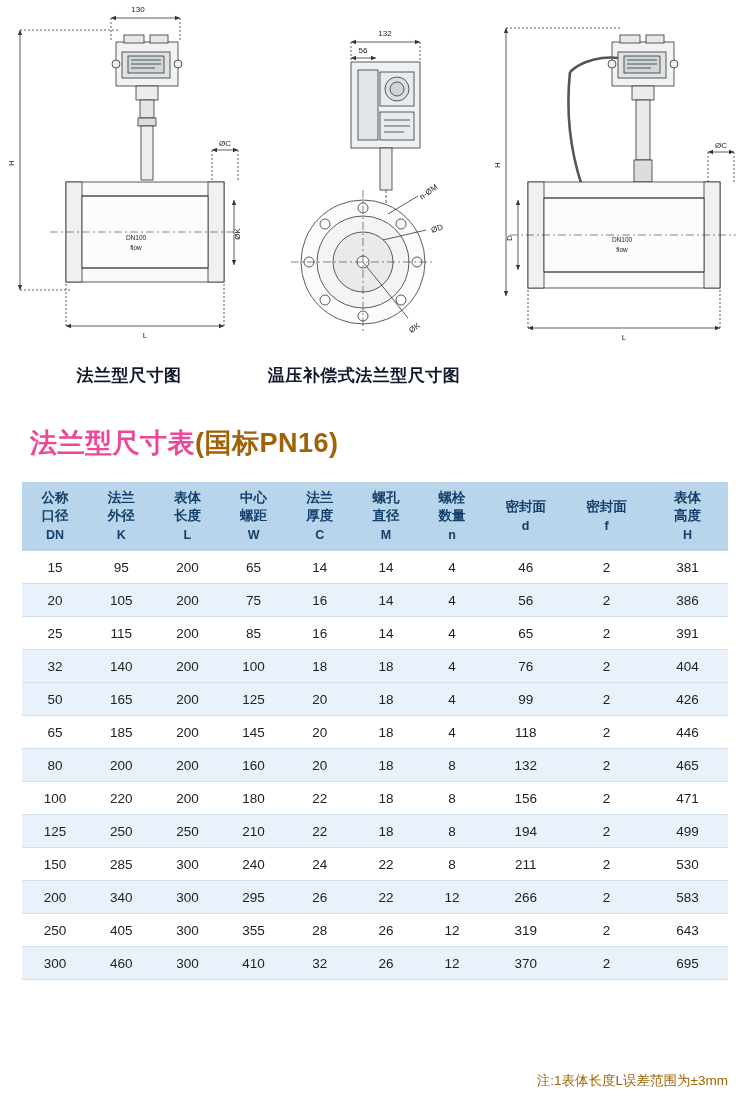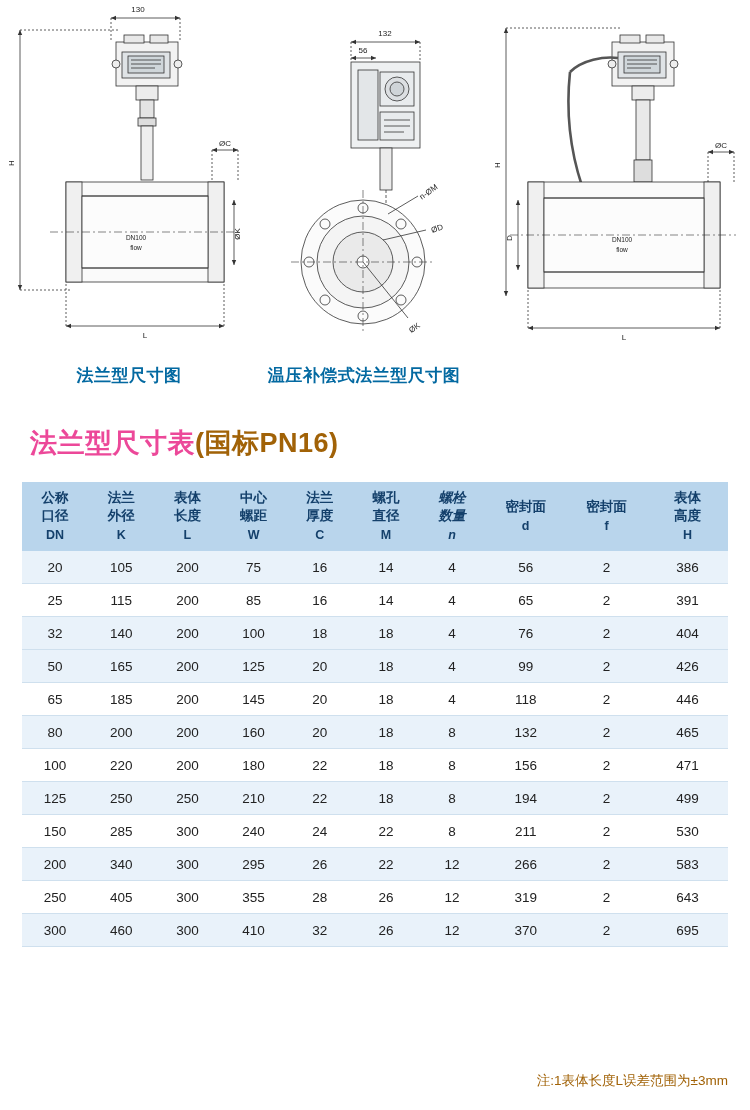--- a/index.html
+++ b/index.html
@@ -31,21 +31,21 @@
   .dwg-2 { left: 258px; width: 212px; }
   .dwg-3 { left: 470px; width: 280px; }
 
   .cap {
     position: absolute;
     top: 364px;
     width: 100%;
     text-align: center;
     font-size: 17px;
     font-weight: bold;
-    color: #0369a1;
+    color: #0f172a;
     letter-spacing: 0.5px;
   }
 
   svg.draw {
     position: absolute;
     left: 0; top: 0;
     width: 100%;
     height: 360px;
   }
   svg.draw text {
@@ -340,41 +340,53 @@
           <th style="width: 9%;">
             <span class="hdr-cn">法兰</span>
             <span class="hdr-cn">厚度</span>
             <span class="hdr-sym">C</span>
           </th>
           <th style="width: 9%; text-align: center;">
             <span class="hdr-cn">螺孔</span>
             <span class="hdr-cn">直径</span>
             <span class="hdr-sym">M</span>
           </th>
-          <th style="width: 9%; font-style: italic;">
+          <th style="width: 9%;">
             <span class="hdr-cn">螺栓</span>
             <span class="hdr-cn">数量</span>
             <span class="hdr-sym">n</span>
           </th>
           <th style="width: 11%;">
             <span class="hdr-cn">密封面</span>
             <span class="hdr-sym">d</span>
           </th>
           <th style="width: 11%;">
             <span class="hdr-cn">密封面</span>
             <span class="hdr-sym">f</span>
           </th>
           <th style="width: 11%;">
             <span class="hdr-cn">表体</span>
             <span class="hdr-cn">高度</span>
             <span class="hdr-sym">H</span>
           </th>
         </tr>
     </thead>
     <tbody id="tbody">
+        <tr class="odd">
+          <td>15</td>
+          <td>95</td>
+          <td>200</td>
+          <td>65</td>
+          <td>14</td>
+          <td>14</td>
+          <td>4</td>
+          <td>46</td>
+          <td>2</td>
+          <td>381</td>
+        </tr>
         <tr class="even">
           <td>20</td>
           <td>105</td>
           <td>200</td>
           <td>75</td>
           <td>16</td>
           <td>14</td>
           <td>4</td>
           <td>56</td>
           <td>2</td>

